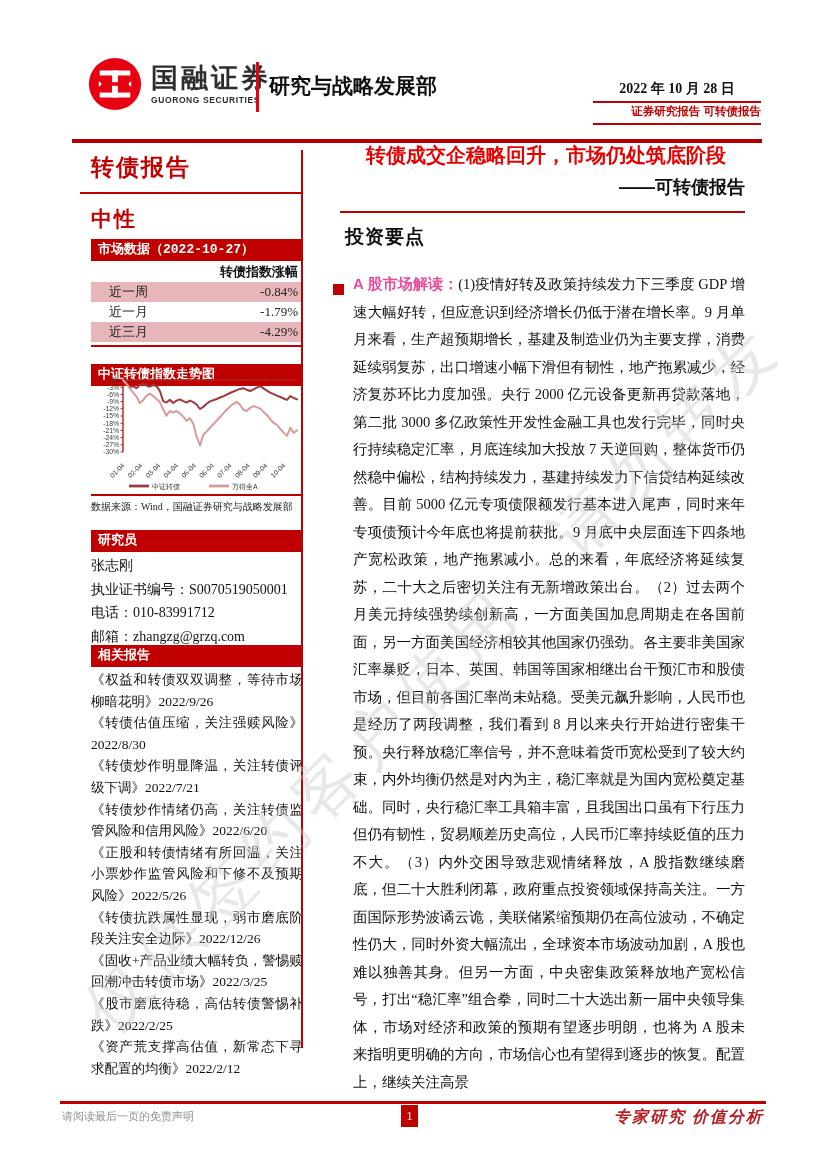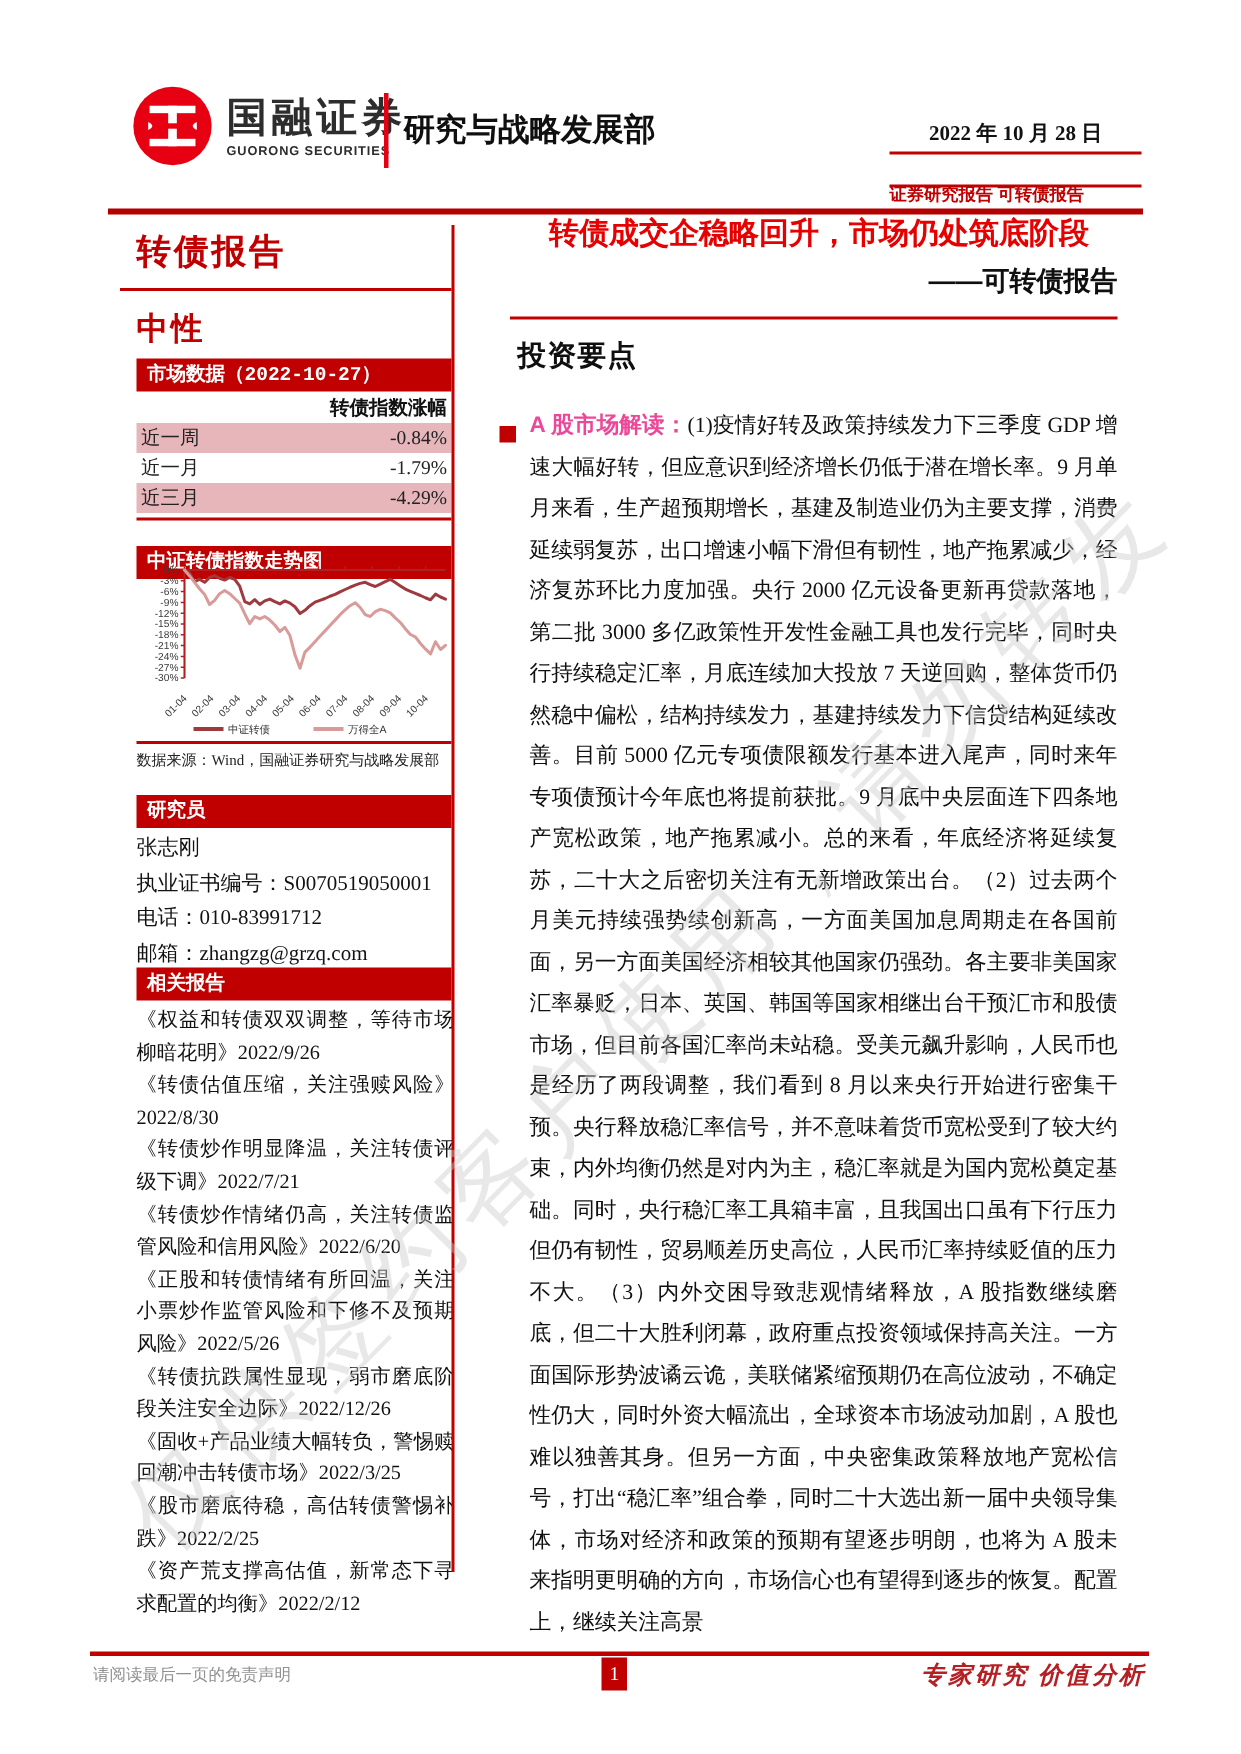--- a/index.html
+++ b/index.html
@@ -13,40 +13,40 @@
   .logo-cn{font-family:"Liberation Sans",sans-serif;font-weight:bold;font-size:27px;
            letter-spacing:3px;color:#2d2d2d;line-height:30px;}
   .logo-en{font-family:"Liberation Sans",sans-serif;font-weight:bold;font-size:8.5px;
            letter-spacing:0.6px;color:#2d2d2d;margin-top:2px;}
   .logo-divider{position:absolute;left:256px;top:62px;width:3px;height:50px;background:#e60012;}
   .dept{position:absolute;left:269px;top:72px;font-family:"Liberation Sans",sans-serif;
         font-weight:bold;font-size:21px;color:#0f0f0f;}
   .header-date{position:absolute;left:593px;top:80px;width:168px;text-align:center;
                font-weight:bold;font-size:14px;color:#111;}
   .rule-a{position:absolute;left:593px;top:101px;width:168px;height:2px;background:#c00000;}
-  .header-cat{position:absolute;left:593px;top:122px;width:168px;text-align:left;
+  .header-cat{position:absolute;left:593px;top:104px;width:168px;text-align:right;
               font-family:"Liberation Sans",sans-serif;font-weight:bold;font-size:11.5px;color:#c00000;}
   .rule-b{position:absolute;left:593px;top:123px;width:168px;height:2px;background:#c00000;}
   .main-rule{position:absolute;left:72px;top:139px;width:690px;height:4px;background:#b50000;}
 
   
   .side-report-type{position:absolute;left:91px;top:152px;font-family:"Liberation Sans",sans-serif;
                     font-weight:bold;font-size:23px;color:#c00000;letter-spacing:2px;}
   .side-rule1{position:absolute;left:80px;top:192px;width:221px;height:1.5px;background:#c00000;}
   .rating{position:absolute;left:91px;top:205px;font-family:"Liberation Sans",sans-serif;
           font-weight:bold;font-size:21px;color:#c00000;letter-spacing:2px;}
   .bar{position:absolute;left:91px;width:210px;height:22px;background:#c00000;color:#fff;
        font-family:Liberation Mono, monospace;font-weight:bold;font-size:13px;line-height:22px;
        padding-left:7px;box-sizing:border-box;}
   .mkt-bar{top:239px;}
   .mkt-colhead{position:absolute;left:91px;top:263px;width:207px;text-align:right;
                font-weight:bold;font-size:13px;color:#111;}
   .mkt-row{position:absolute;left:91px;width:210px;height:20px;display:flex;
            justify-content:space-between;font-size:13px;line-height:20px;color:#222;}
-  .mkt-row .lbl{padding-left:3px;}
+  .mkt-row .lbl{padding-left:18px;}
   .mkt-row .val{padding-right:3px;}
   .row0{top:282px;background:#e7b6ba;}
   .row1{top:302px;background:#ffffff;}
   .row2{top:322px;background:#e7b6ba;}
   .mkt-rule{position:absolute;left:91px;top:345px;width:210px;height:2px;background:#c00000;}
   .chart-bar{top:352px;margin-top:12px;}
   .chart-box{position:absolute;left:91px;top:376px;width:210px;height:116px;}
   .chart-rule{position:absolute;left:91px;top:494px;width:210px;height:1.5px;background:#c00000;}
   .chart-source{position:absolute;left:91px;top:500px;width:215px;font-size:10px;color:#222;white-space:nowrap;}
   .res-bar{top:530px;}

